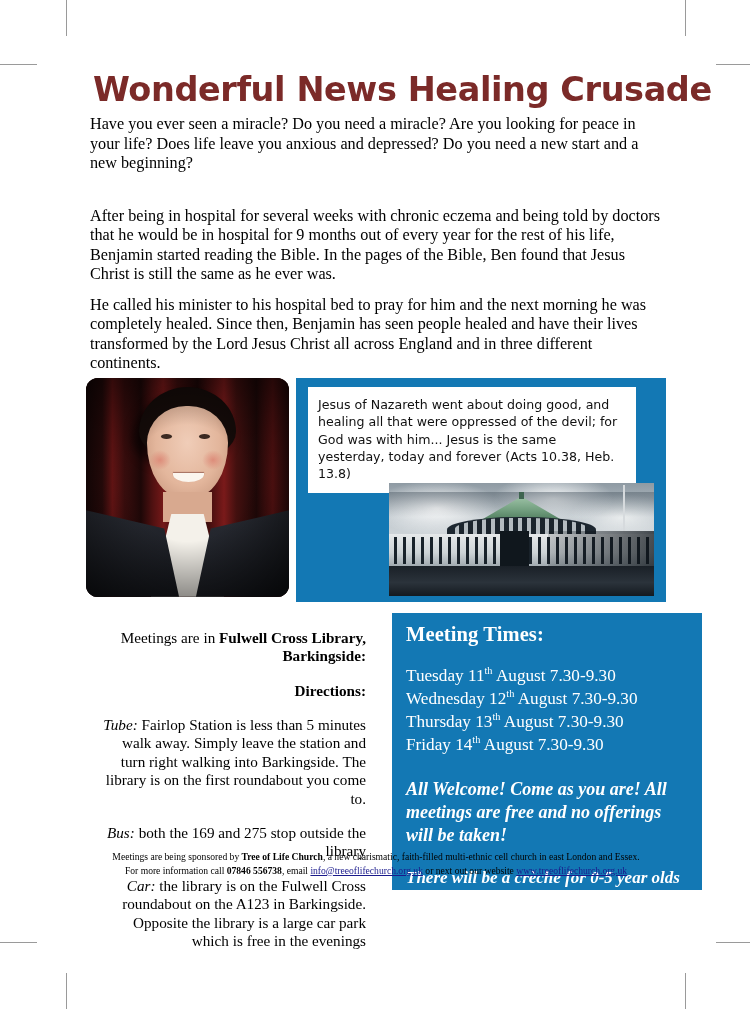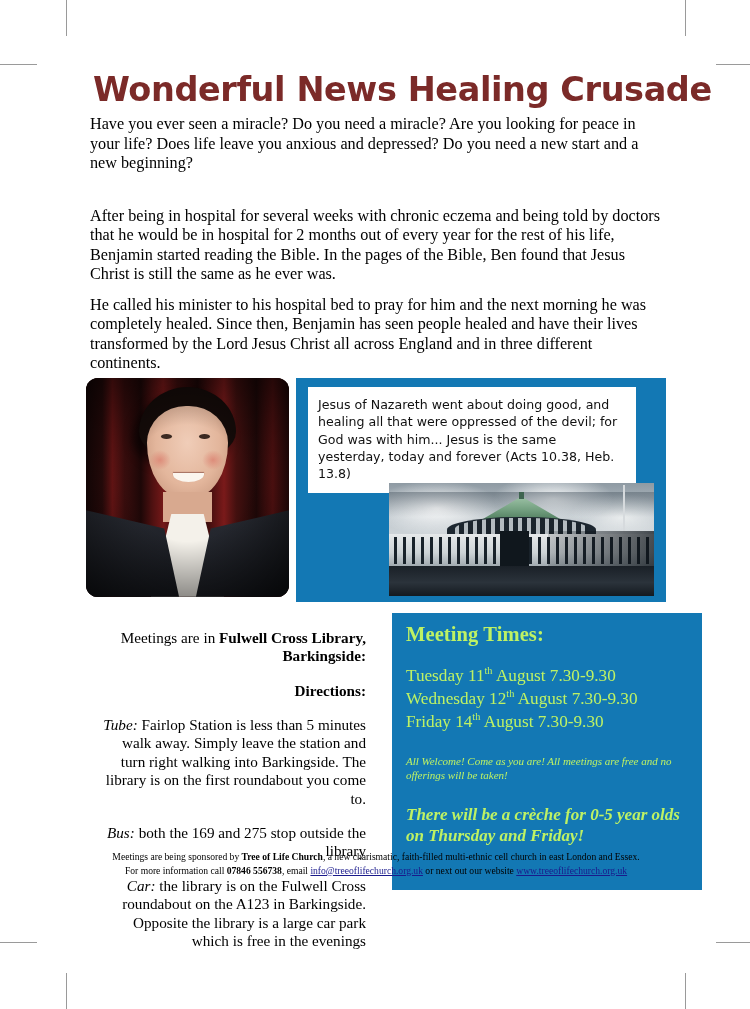--- a/index.html
+++ b/index.html
@@ -241,38 +241,38 @@
   }
   .directions p { margin: 16px; text-align: right; }
   .directions .bold { font-weight: bold; }
   .directions .ital { font-style: italic; }
 
   .meetingpanel {
     position: absolute;
     left: 306px; top: 0;
     width: 310px; height: 277px;
     background: #1378B4;
-    color: #bef264;
+    color: #ffffff;
     box-sizing: border-box;
     padding: 10px 14px 0 14px;
   }
   .meetingpanel h2 {
     margin: 0 0 18px 0;
     font-size: 20.5px;
     font-weight: bold;
     letter-spacing: .1px;
   }
   .meetingpanel .times { font-size: 17.2px; line-height: 1.3; }
   .meetingpanel .times div { white-space: nowrap; }
   .meetingpanel sup { font-size: 60%; vertical-align: super; }
   .meetingpanel .note {
     margin-top: 22px;
-    font-size: 11px;
+    font-size: 18px;
     font-style: italic;
-    font-weight: normal;
+    font-weight: bold;
     line-height: 1.26;
   }
   .meetingpanel .note2 {
     margin-top: 21px;
     font-size: 17px;
     font-style: italic;
     font-weight: bold;
     line-height: 1.26;
   }
 
@@ -305,21 +305,21 @@
 <div class="crop h crop-br-h"></div>
 
 <div class="page">
 
   <h1 class="title">Wonderful News Healing Crusade</h1>
 
   <div class="body-col">
     <p>Have you ever seen a miracle?  Do you need a miracle?  Are you looking for peace in your life?  Does life leave you anxious and depressed?  Do you need a new start and a new beginning?</p>
     <div class="gap-sm"></div>
     <div class="gap-lg"></div>
-    <p>After being in hospital for several weeks with chronic eczema and being told by doctors that he would be in hospital for 2 months out of every year for the rest of his life, Benjamin started reading the Bible.  In the pages of the Bible, Ben found that Jesus Christ is still the same as he ever was.</p>
+    <p>After being in hospital for several weeks with chronic eczema and being told by doctors that he would be in hospital for 9 months out of every year for the rest of his life, Benjamin started reading the Bible.  In the pages of the Bible, Ben found that Jesus Christ is still the same as he ever was.</p>
     <div class="gap-sm"></div>
     <p>He called his minister to his hospital bed to pray for him and the next morning he was completely healed.  Since then, Benjamin has seen people healed and have their lives transformed by the Lord Jesus Christ all across England and in three different continents.</p>
   </div>
 
   <div class="mid">
 
     <div class="portrait">
       <div class="pbg curtain"></div>
       <div class="hair"></div>
       <div class="face"></div>
@@ -377,20 +377,26 @@
           <span>August</span>
           <span>7.30-9.30</span>
         </div>
         <div>
           <span>Wednesday</span>
           <span>12</span><sup>th</sup>
           <span>August</span>
           <span>7.30-9.30</span>
         </div>
         <div>
+          <span>Thursday</span>
+          <span>13</span><sup>th</sup>
+          <span>August</span>
+          <span>7.30-9.30</span>
+        </div>
+        <div>
           <span>Friday</span>
           <span>14</span><sup>th</sup>
           <span>August</span>
           <span>7.30-9.30</span>
         </div>
       </div>
 
       <div class="note">All Welcome!  Come as you are!  All meetings are free and no offerings will be taken!</div>
       <div class="note2">There will be a crèche for 0-5 year olds on Thursday and Friday!</div>
     </div>

